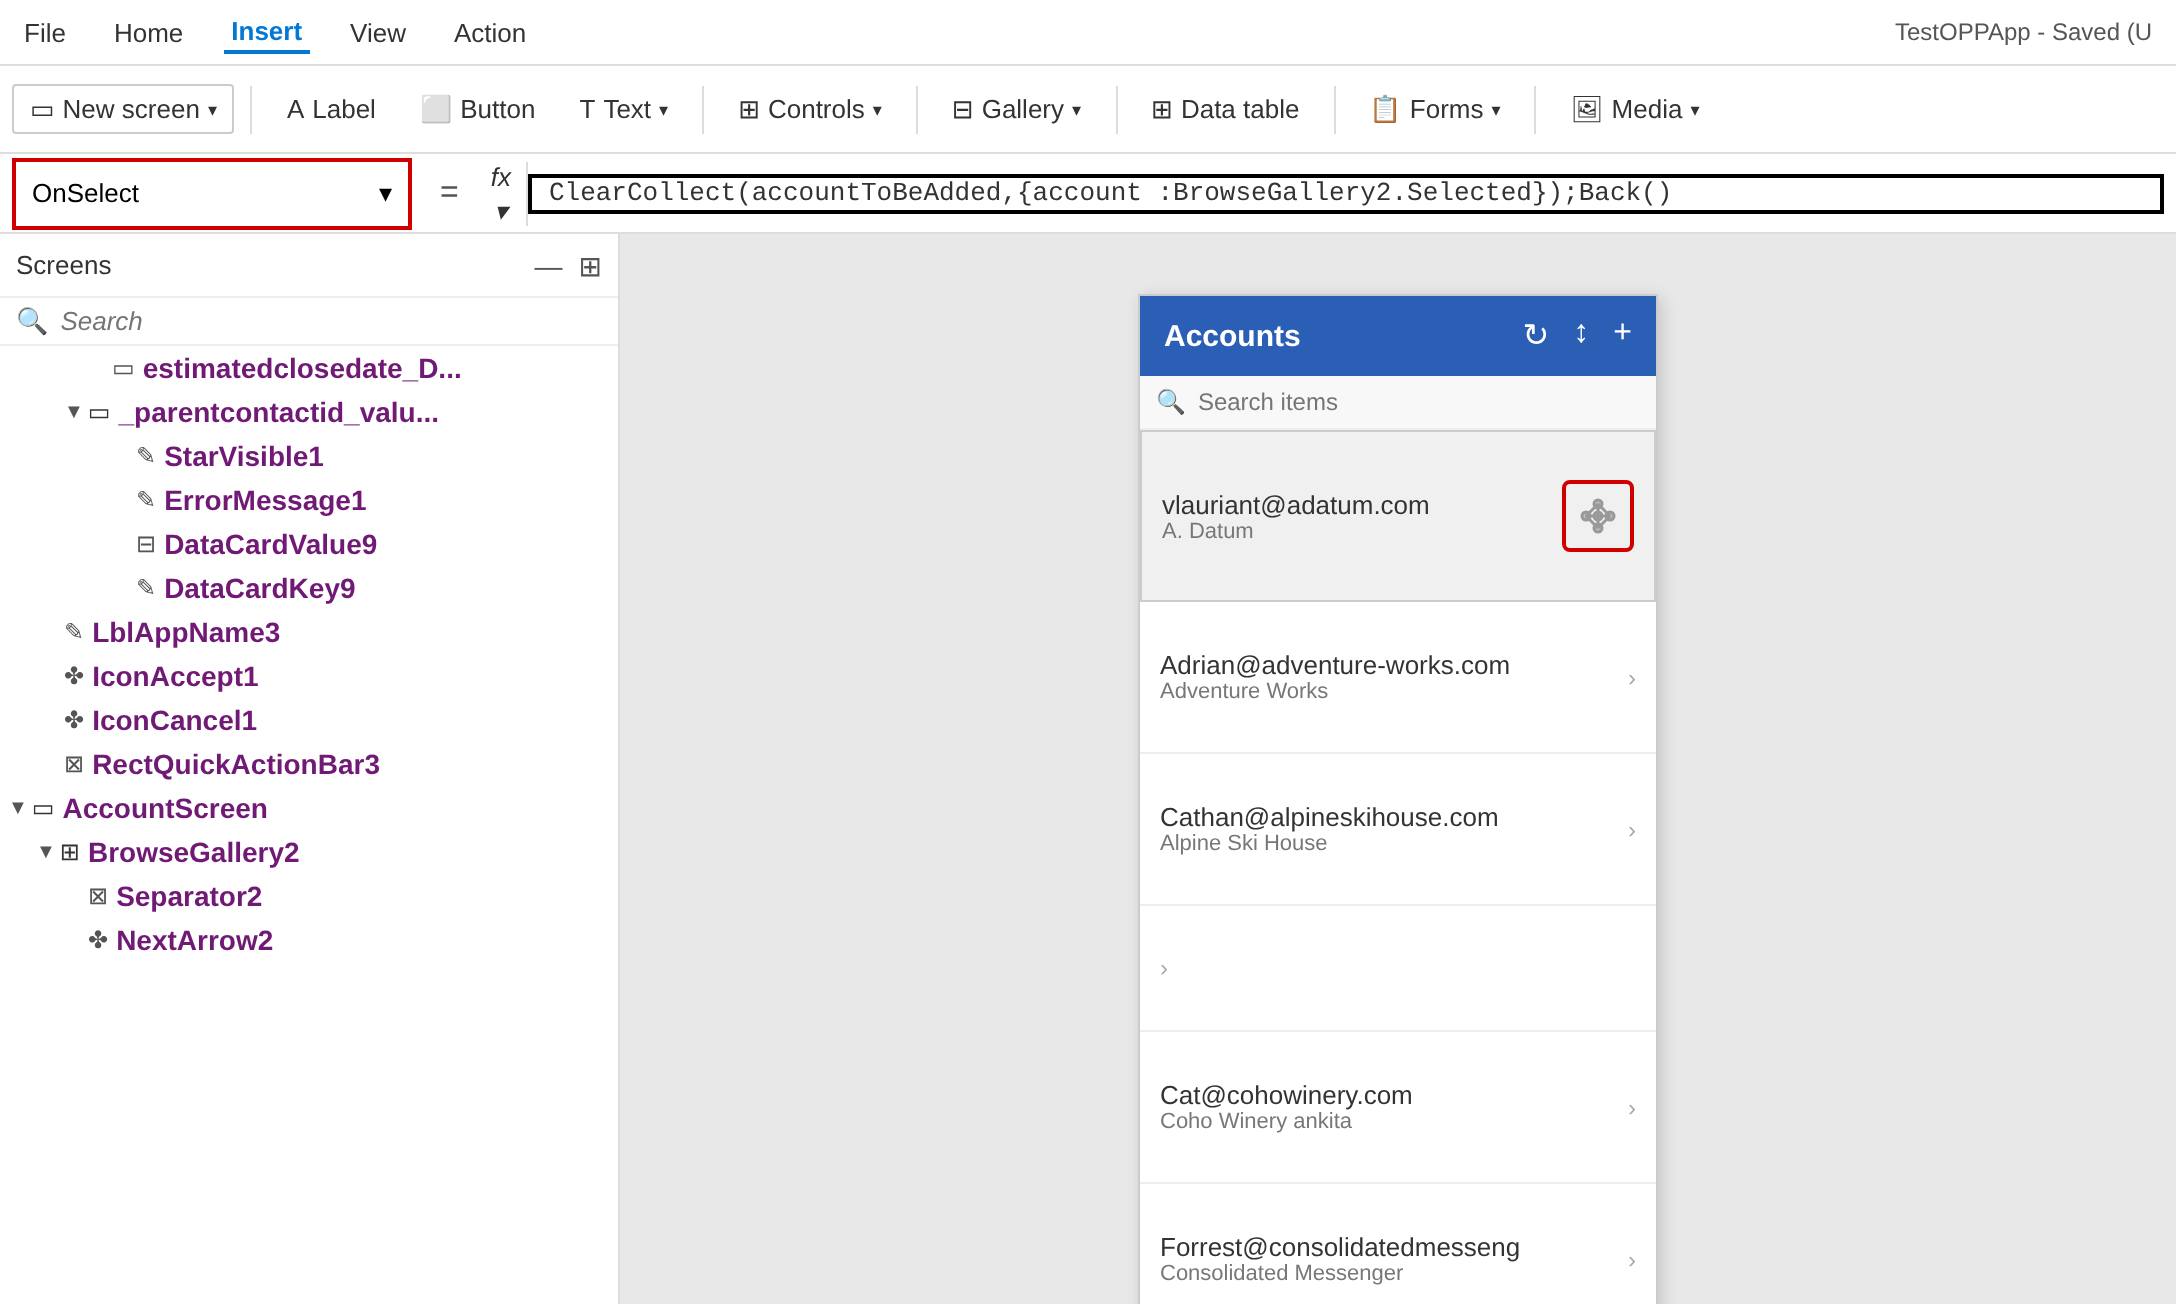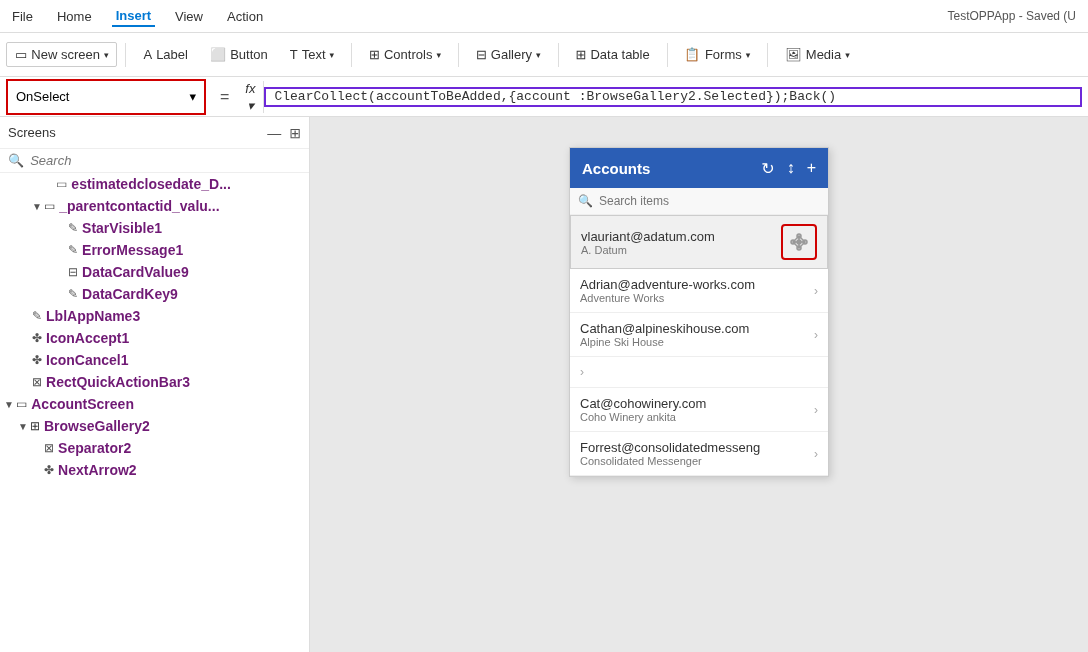--- a/index.html
+++ b/index.html
@@ -37,21 +37,21 @@
       display: flex; align-items: center; justify-content: space-between;
       border: 2px solid #d00000; min-width: 200px; width: 200px; height: 36px;
       padding: 0 8px; margin: 2px 6px; font-size: 13px; background: #fff; cursor: pointer;
     }
     .formula-eq { padding: 0 8px; font-size: 16px; color: #555; }
     .formula-fx {
       display: flex; align-items: center; gap: 2px; padding: 0 8px;
       border-right: 1px solid #ddd; font-style: italic; color: #333; cursor: pointer; flex-direction: column;
     }
     .formula-input {
-      flex: 1; border: 2px solid #6d28d9; height: 20px; margin: 2px 6px 2px 0;
+      flex: 1; border: 2px solid #000000; height: 20px; margin: 2px 6px 2px 0;
       padding: 4px 8px; font-size: 13px; color: #333; font-family: 'Segoe UI', monospace;
       background: #fff; outline: none;
     }
 
     
     .main-area {
       display: flex; height: calc(652px - 30px - 44px - 40px);
     }
 
     
@@ -107,21 +107,21 @@
 
     .accounts-search {
       display: flex; align-items: center; padding: 6px 8px; border-bottom: 1px solid #eee;
       background: #f8f8f8;
     }
     .accounts-search input {
       border: none; outline: none; background: transparent; font-size: 12px; flex: 1; color: #555;
     }
 
     .account-item {
-      display: flex; align-items: center; padding: 8px 10px; border-bottom: 1px solid #eee;
+      display: flex; align-items: center; padding: 24px 10px; border-bottom: 1px solid #eee;
       cursor: pointer; background: #fff;
     }
     .account-item.selected { background: #f0f0f0; border: 1px solid #ccc; }
     .account-info { flex: 1; }
     .account-email { font-size: 13px; color: #333; font-weight: 500; }
     .account-name { font-size: 11px; color: #777; }
     .account-arrow { color: #aaa; font-size: 12px; }
     .account-graph-icon {
       width: 36px; height: 36px; border: 2px solid #d00000; border-radius: 4px;
       display: flex; align-items: center; justify-content: center; margin-left: 6px;

